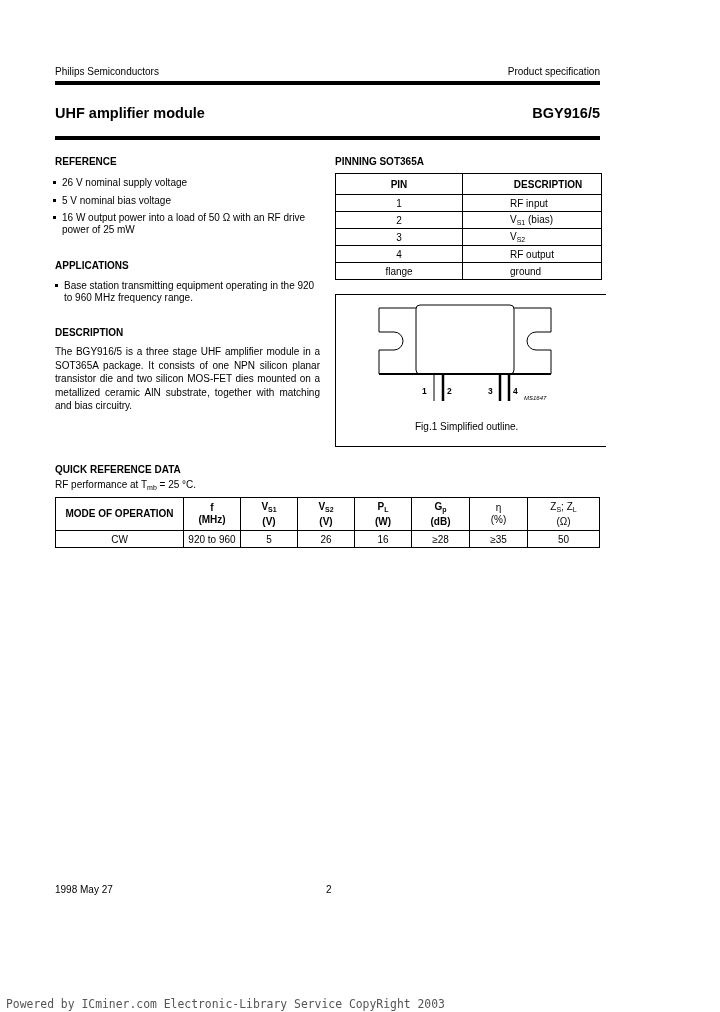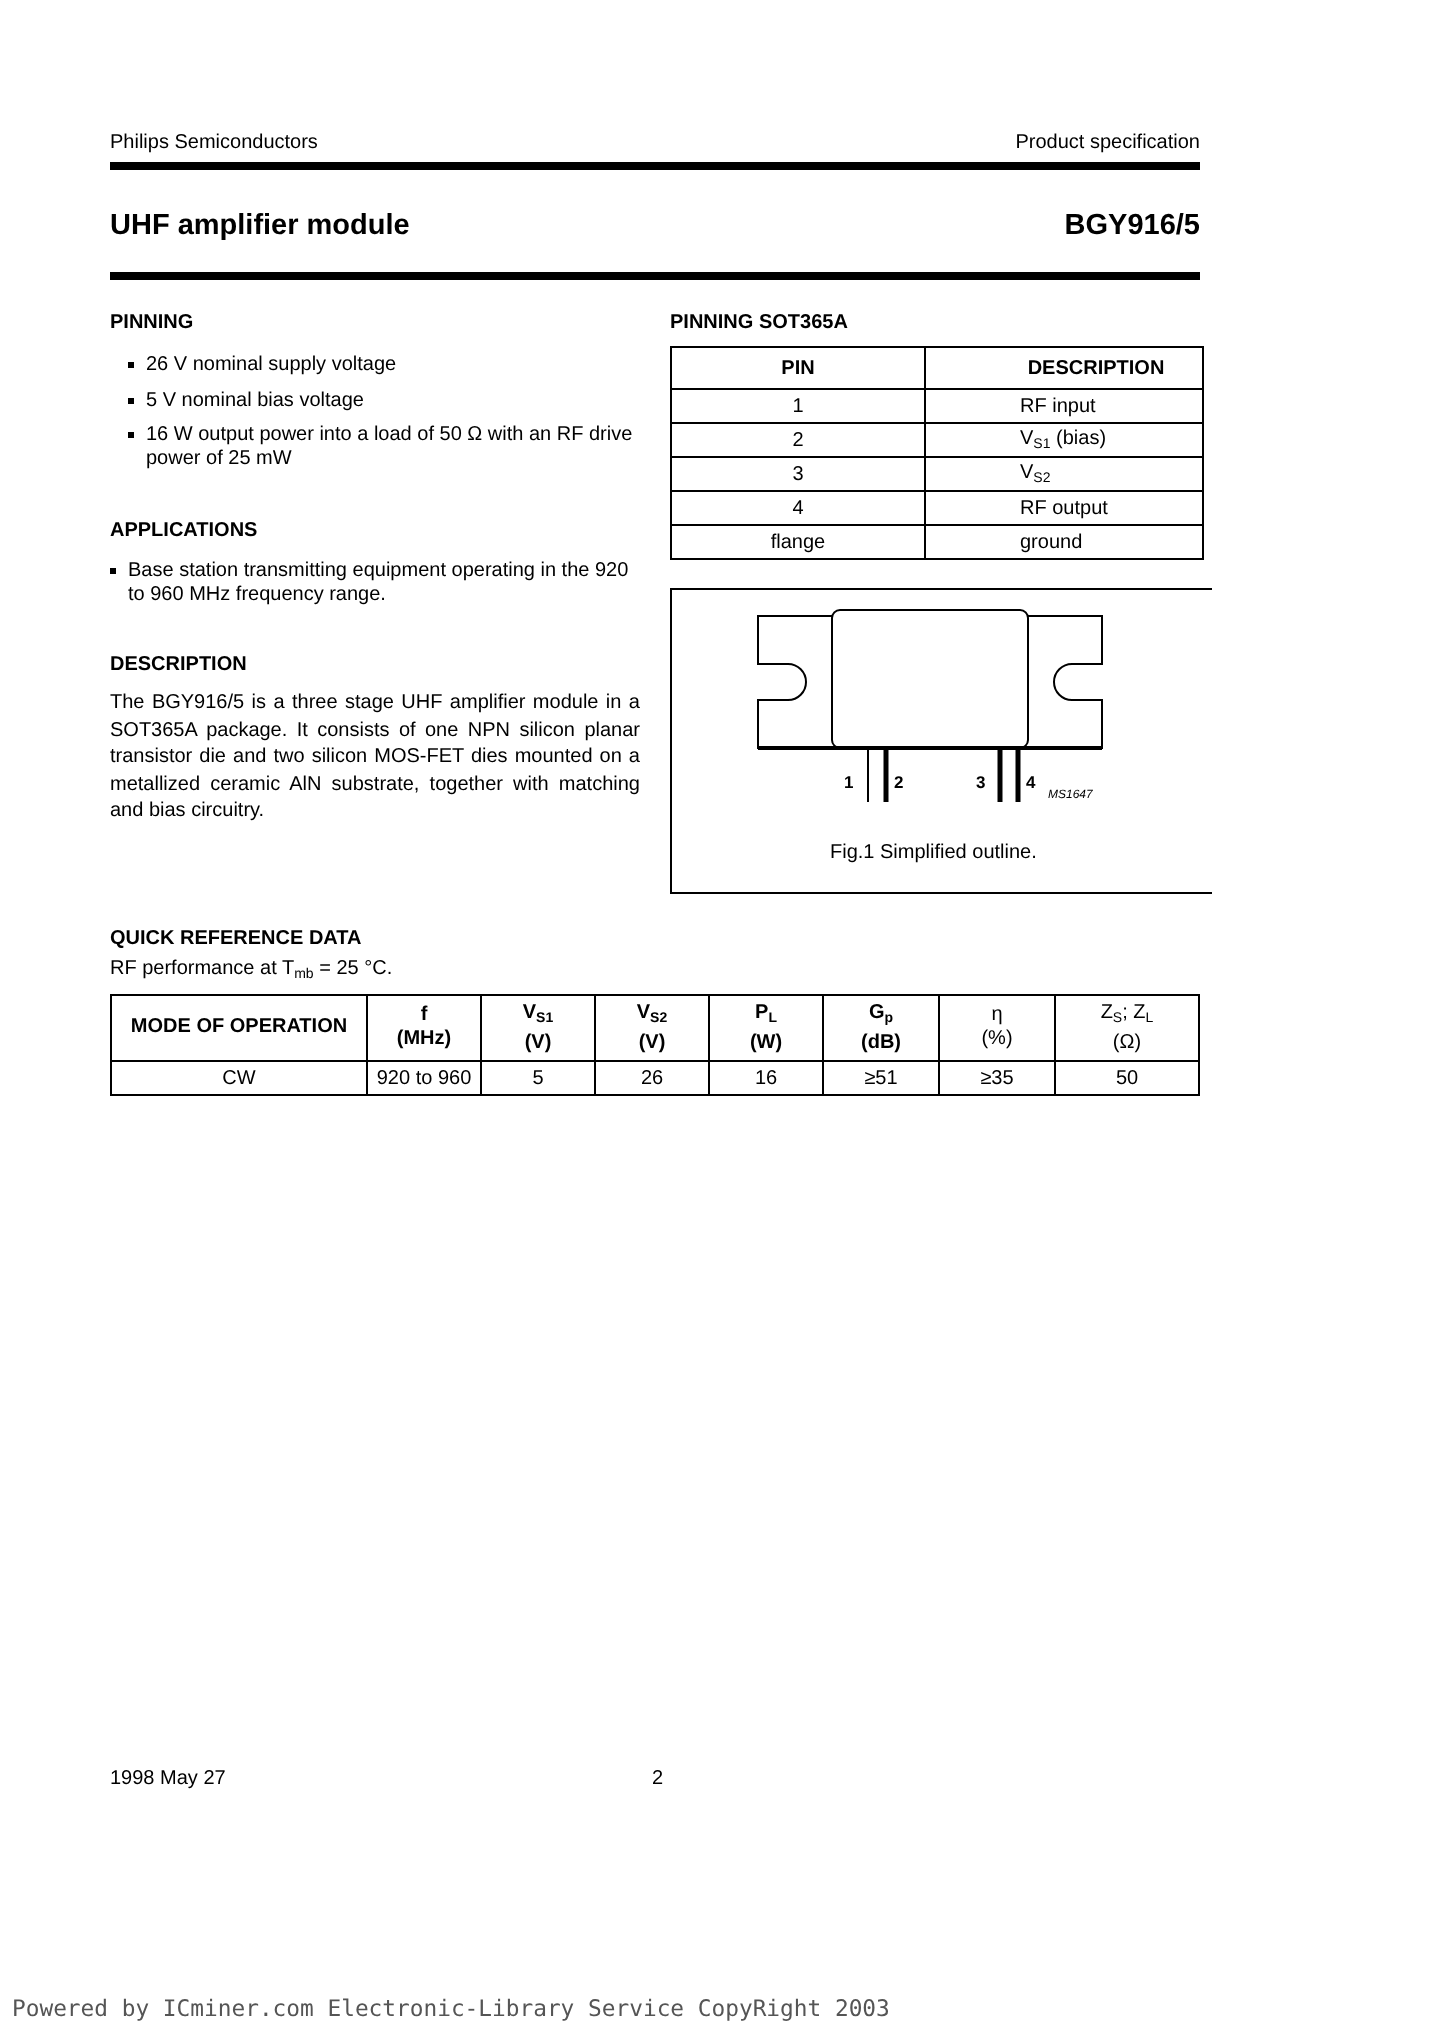--- a/index.html
+++ b/index.html
@@ -30,22 +30,22 @@
 </head>
 <body>
 
 <div class="abs hdr-small" style="left:55px;">Philips Semiconductors</div>
 <div class="abs hdr-small" style="right:120px;">Product specification</div>
 <div class="rule" style="top:81px;"></div>
 <div class="abs title" style="left:55px;">UHF amplifier module</div>
 <div class="abs title" style="right:120px;">BGY916/5</div>
 <div class="rule" style="top:136px;"></div>
 
-<div class="sec-h" style="left:55px; top:156px;">PINNING</div>
-<ul class="bul abs" style="left:64px; top:177px; width:265px;">
+<div class="sec-h" style="left:55px; top:156px;">REFERENCE</div>
+<ul class="bul abs" style="left:53px; top:177px; width:265px;">
   <li>26 V nominal supply voltage</li>
   <li>5 V nominal bias voltage</li>
   <li>16 W output power into a load of 50 Ω with an RF drive power of 25 mW</li>
 </ul>
 
 <div class="sec-h" style="left:55px; top:260px;">APPLICATIONS</div>
 <ul class="bul abs" style="left:55px; top:280px; width:260px;">
   <li>Base station transmitting equipment operating in the 920 to 960 MHz frequency range.</li>
 </ul>
 
@@ -121,21 +121,21 @@
     <th style="width:57px;"><span>G</span><sub>p</sub><br><span>(dB)</span></th>
     <th style="width:57px; font-weight:normal;"><span>η</span><br><span>(%)</span></th>
     <th style="font-weight:normal;"><span>Z</span><sub>S</sub><span>; Z</span><sub>L</sub><br><span>(Ω)</span></th>
   </tr>
   <tr>
     <td>CW</td>
     <td>920 to 960</td>
     <td>5</td>
     <td>26</td>
     <td>16</td>
-    <td>≥51</td>
+    <td>≥28</td>
     <td>≥35</td>
     <td>50</td>
   </tr>
 </tbody>
   </table>
 
 <div class="abs" style="left:55px; top:884px; font-size:10px;">1998 May 27</div>
 <div class="abs" style="left:326px; top:884px; font-size:10px;">2</div>
 <div class="abs" style="left:6px; top:997px; font-family:'DejaVu Sans Mono', monospace; font-size:11.4px; color:#555;text-align:right;">Powered by ICminer.com Electronic-Library Service CopyRight 2003</div>
 

